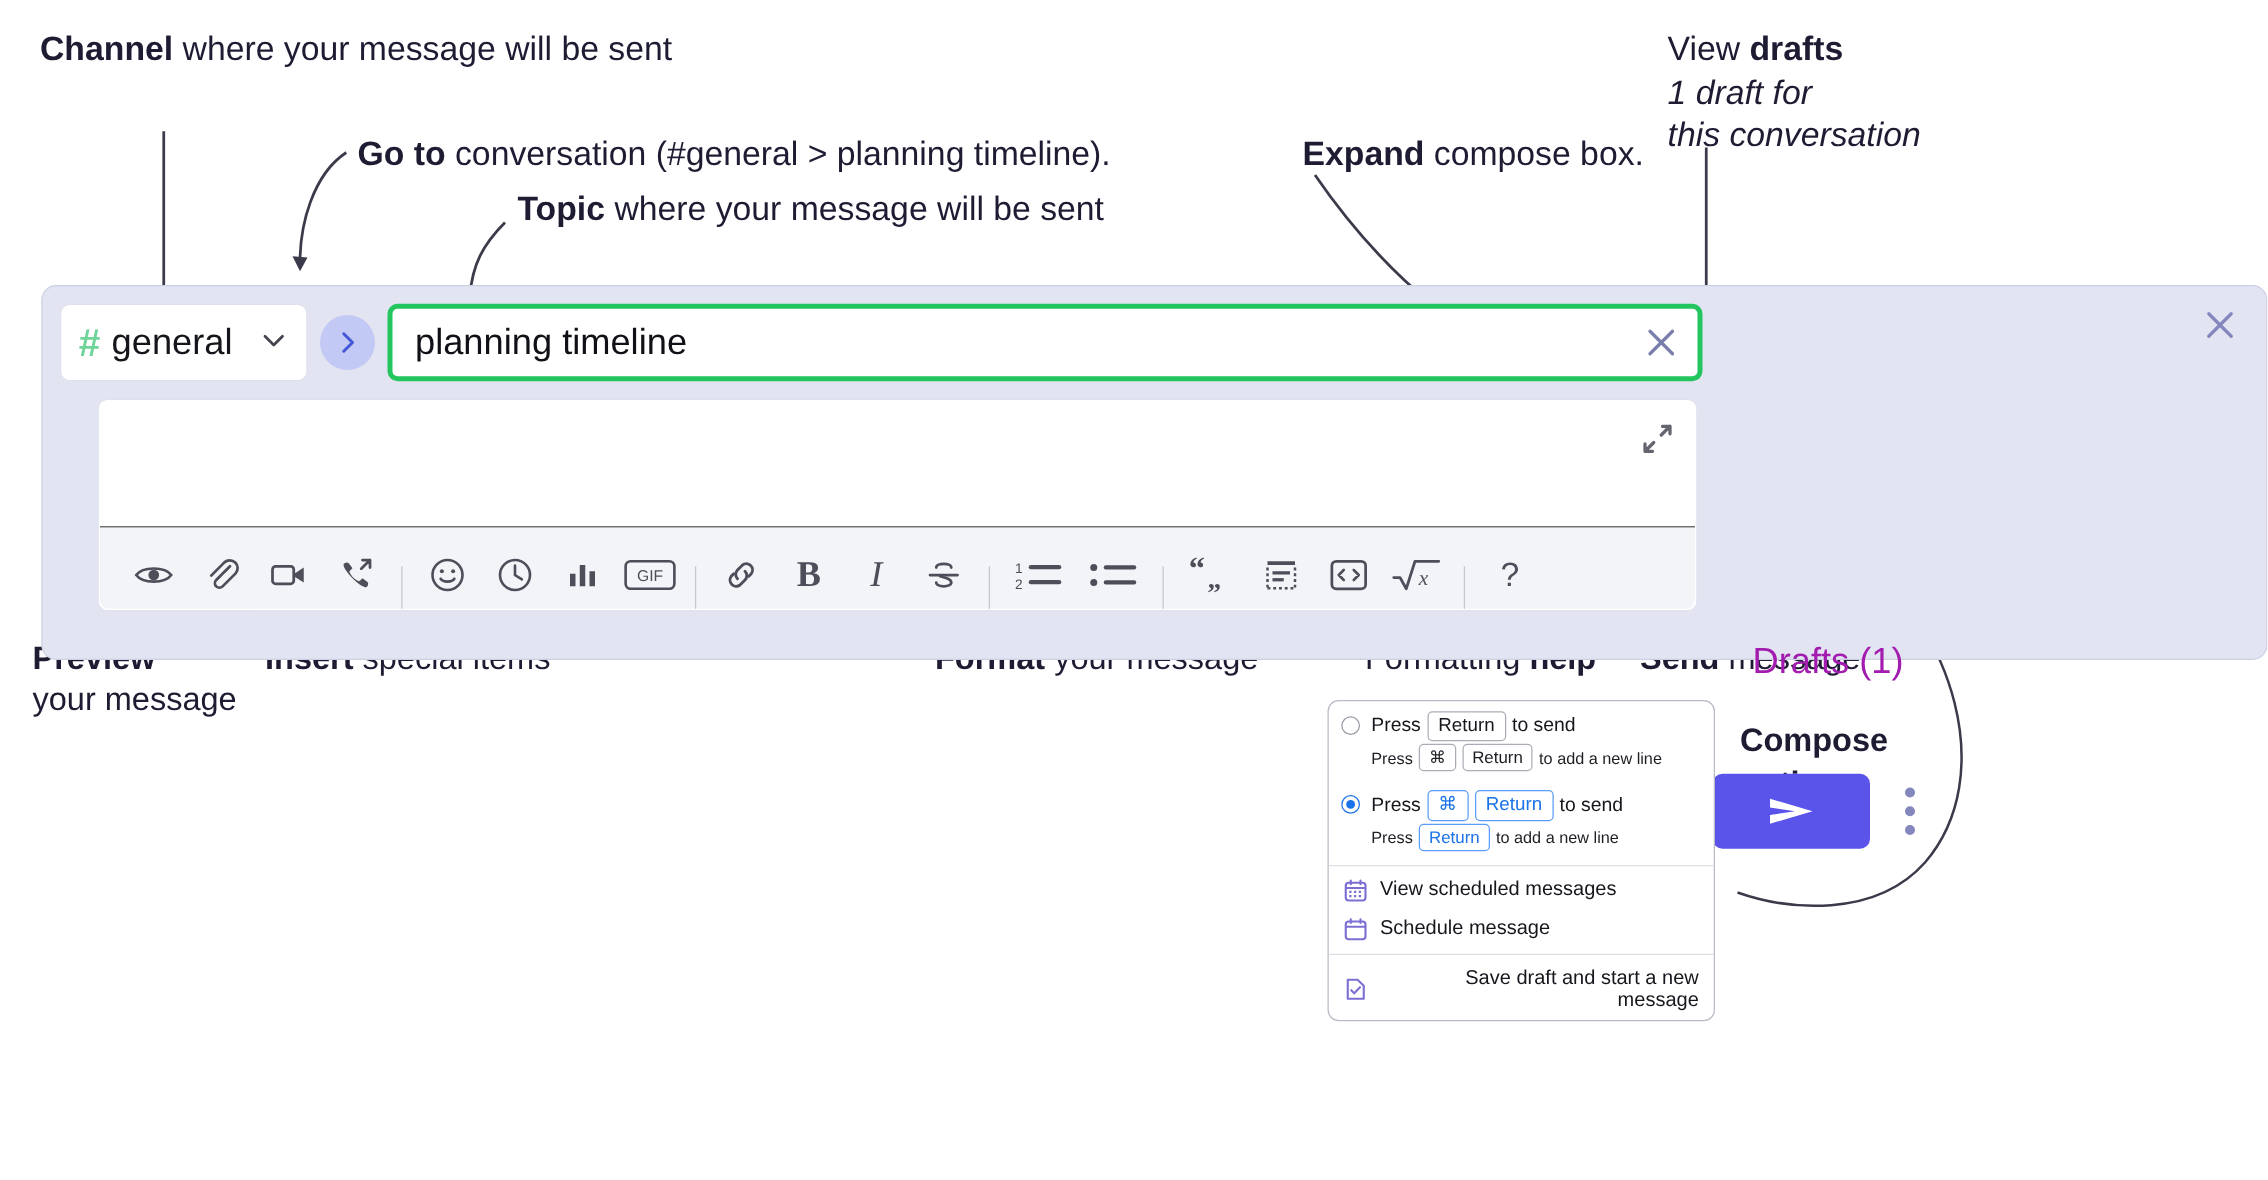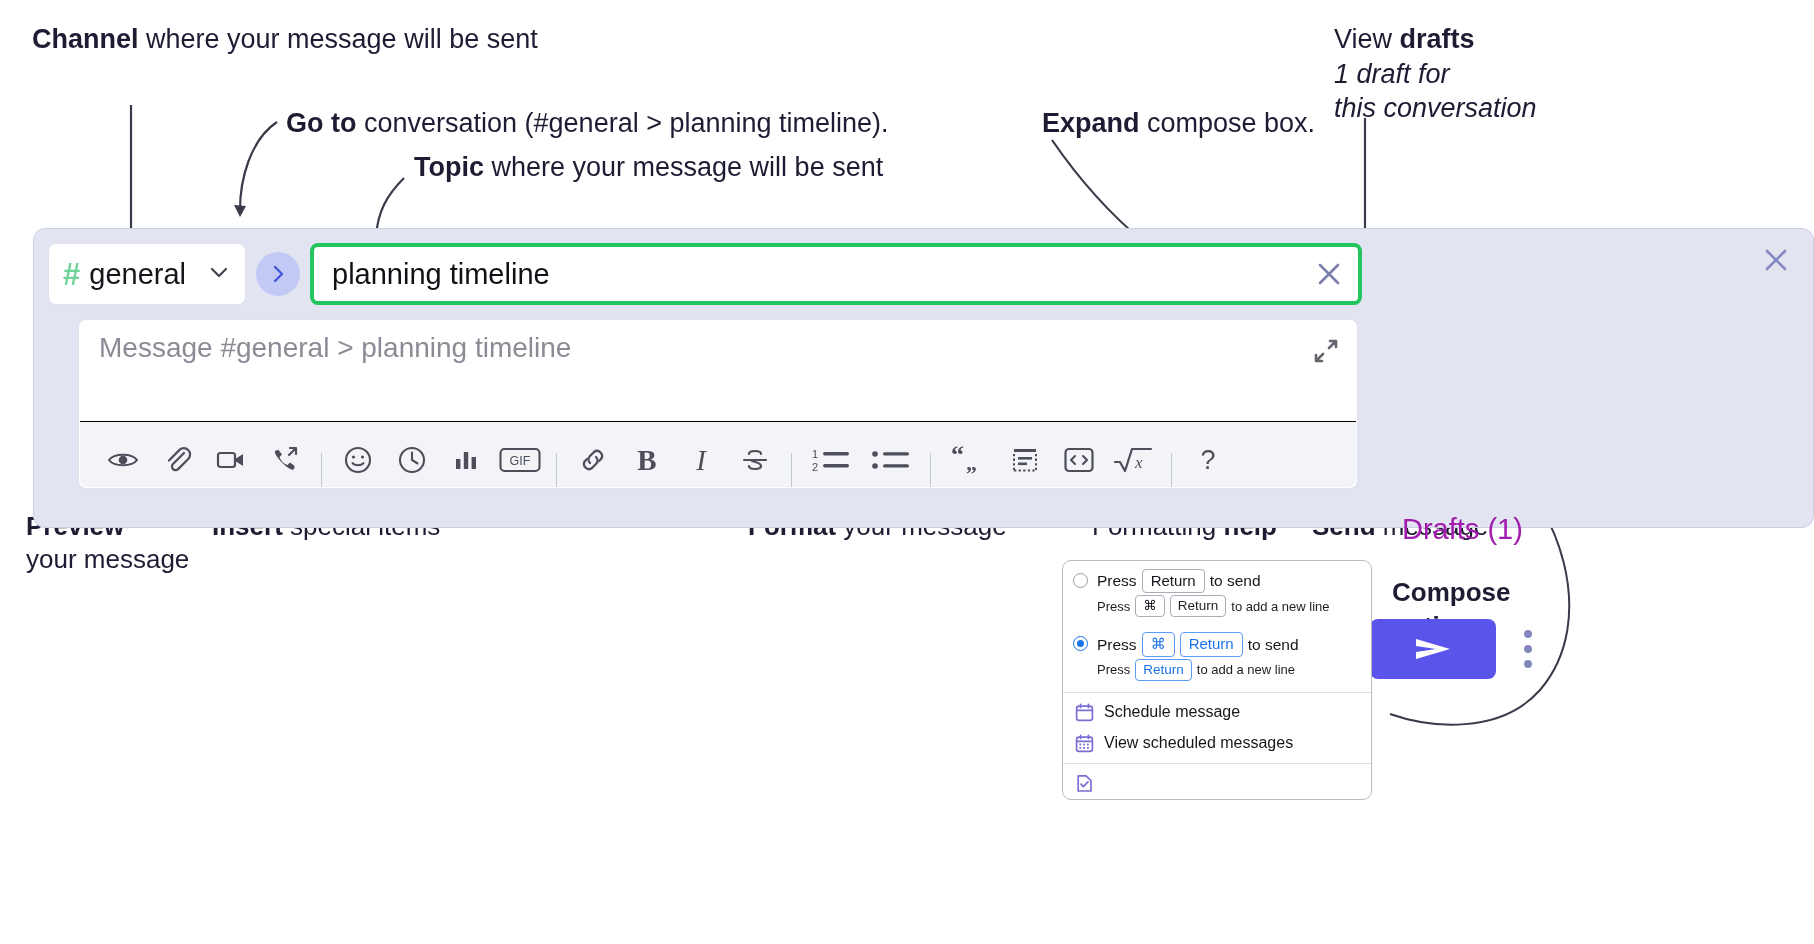--- a/index.html
+++ b/index.html
@@ -224,21 +224,20 @@
       <span class="val">planning timeline</span>
       <span id="topic-clear">
         <svg width="34" height="34" viewBox="0 0 34 34">
           <path d="M8,8 L26,26 M26,8 L8,26" stroke="#7a7eab" stroke-width="2.6" fill="none" stroke-linecap="round"></path>
         </svg>
       </span>
     </div>
   </div>
 
   <div id="msgbox">
-    <div id="msg-input">Message #general &gt; planning timeline</div>
 
     <div id="expand-btn">
       <svg width="34" height="34" viewBox="0 0 34 34">
         <g stroke="#64656f" stroke-width="2.6" fill="none" stroke-linecap="round" stroke-linejoin="round">
           <path d="M20,14 L27,7 M21,7 L27,7 L27,13"></path>
           <path d="M14,20 L7,27 M13,27 L7,27 L7,21"></path>
         </g>
       </svg>
     </div>
 
@@ -423,48 +422,49 @@
       <span>to send</span>
     </span>
   </div>
   <div class="mi-sub">
     <span>Press</span>
     <span class="key blue">Return</span>
     <span>to add a new line</span>
   </div>
 
   <div class="msep"></div>
-
-  <div class="mi">
-    <svg width="19" height="19" viewBox="0 0 19 19">
-      <rect x="1.6" y="3.2" width="15.8" height="14.2" rx="2.4" fill="none" stroke="#7b6fd4" stroke-width="1.7"></rect>
-      <path d="M1.6,7.4 L17.4,7.4" stroke="#7b6fd4" stroke-width="1.7"></path>
-      <path d="M5.6,1.4 L5.6,4.4 M13.4,1.4 L13.4,4.4" stroke="#7b6fd4" stroke-width="1.7" stroke-linecap="round"></path>
-    </svg>
-    <span>Schedule message</span>
-  </div>
 
   <div class="mi">
     <svg width="19" height="19" viewBox="0 0 19 19">
       <rect x="1.6" y="3.2" width="15.8" height="14.2" rx="2.4" fill="none" stroke="#7b6fd4" stroke-width="1.7"></rect>
       <path d="M1.6,7.4 L17.4,7.4" stroke="#7b6fd4" stroke-width="1.7"></path>
       <path d="M5.6,1.4 L5.6,4.4 M13.4,1.4 L13.4,4.4" stroke="#7b6fd4" stroke-width="1.7" stroke-linecap="round"></path>
       <g fill="#7b6fd4">
           <rect x="4.4" y="9.6" width="1.8" height="1.8"></rect>
           <rect x="8.2" y="9.6" width="1.8" height="1.8"></rect>
           <rect x="12" y="9.6" width="1.8" height="1.8"></rect>
           <rect x="4.4" y="13" width="1.8" height="1.8"></rect>
           <rect x="8.2" y="13" width="1.8" height="1.8"></rect>
           <rect x="12" y="13" width="1.8" height="1.8"></rect>
         </g>
     </svg>
     <span>View scheduled messages</span>
   </div>
 
+  <div class="mi">
+    <svg width="19" height="19" viewBox="0 0 19 19">
+      <rect x="1.6" y="3.2" width="15.8" height="14.2" rx="2.4" fill="none" stroke="#7b6fd4" stroke-width="1.7"></rect>
+      <path d="M1.6,7.4 L17.4,7.4" stroke="#7b6fd4" stroke-width="1.7"></path>
+      <path d="M5.6,1.4 L5.6,4.4 M13.4,1.4 L13.4,4.4" stroke="#7b6fd4" stroke-width="1.7" stroke-linecap="round"></path>
+    </svg>
+    <span>Schedule message</span>
+  </div>
+
   <div class="msep"></div>
 
   <div class="mi">
     <svg width="19" height="19" viewBox="0 0 19 19">
       <path d="M3.2,1.8 L11,1.8 L16,6.6 L16,17 L3.2,17 Z" fill="none" stroke="#7b6fd4" stroke-width="1.7" stroke-linejoin="round"></path>
       <path d="M6,10.2 L8.4,12.6 L13,7.8" fill="none" stroke="#7b6fd4" stroke-width="1.7" stroke-linecap="round" stroke-linejoin="round"></path>
     </svg>
+    <span>Save draft and start a new message</span>
   </div>
 </div>
 
 </body></html>

